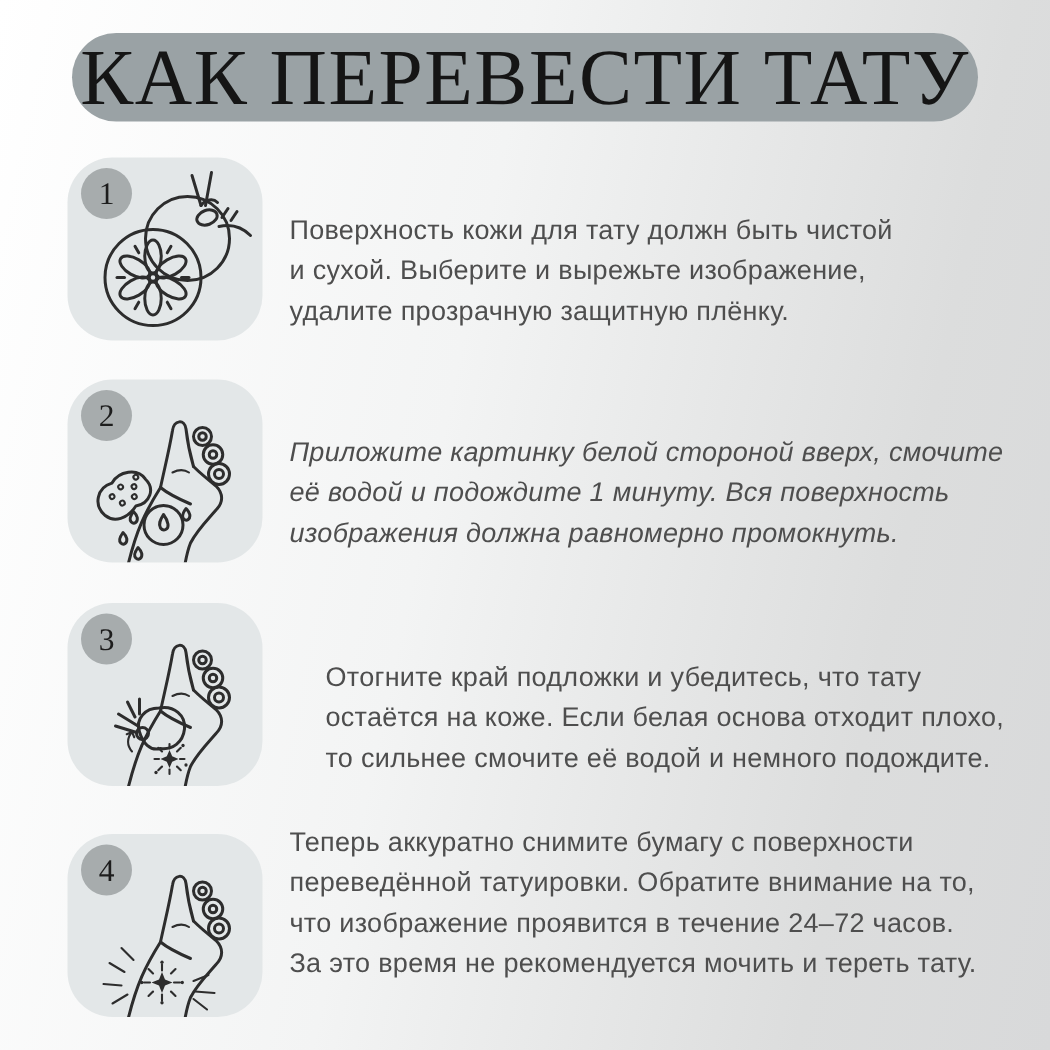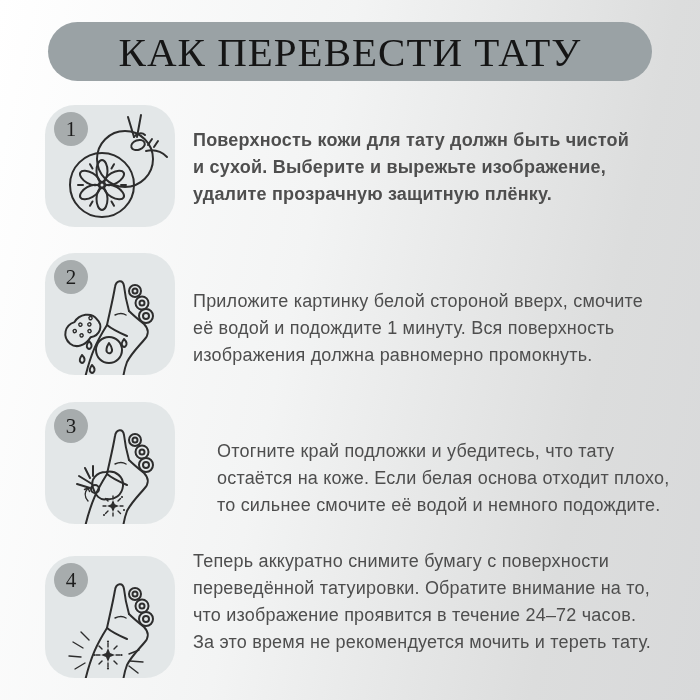--- a/index.html
+++ b/index.html
@@ -13,40 +13,40 @@
     background:linear-gradient(102deg, var(--bg-left) 0%, #f3f4f4 42%, var(--bg-right) 80%, #d8d9da 100%);
     font-family:"Liberation Sans", sans-serif;
   }
   .banner{
     position:absolute; left:48px; top:22px; width:604px; height:59px;
     background:var(--banner-bg); border-radius:30px;
     display:flex; align-items:center; justify-content:center;
   }
   .banner h1{
     margin:0; font-family:"Liberation Serif", serif; font-weight:500;
-    font-size:41px; letter-spacing:1px; color:var(--banner-text); white-space:nowrap;
+    font-size:53px; letter-spacing:1px; color:var(--banner-text); white-space:nowrap;
   }
   .card{
     position:absolute; left:45px; width:130px; height:122px;
     background:var(--card-bg); border-radius:30px; overflow:hidden;
   }
   .card svg{position:absolute; left:0; top:0;}
   .badge{
     position:absolute; left:9px; top:7px; width:34px; height:34px;
     background:var(--badge-bg); border-radius:50%;
     display:flex; align-items:center; justify-content:center;
     font-family:"Liberation Serif", serif; font-size:21px; color:#1d1d1d; z-index:2;
   }
   .step-text{
     position:absolute; left:193px; width:490px;
     font-size:18px; line-height:27px; color:var(--body-text);
     white-space:pre-line; letter-spacing:0.2px;
   }
-  .card.s1{top:105px;} .txt1{top:127px;font-weight:bold;}
-  .card.s2{top:253px;} .txt2{top:288px;}
+  .card.s1{top:105px;} .txt1{top:140px;}
+  .card.s2{top:253px;} .txt2{top:288px;font-style:italic;}
   .card.s3{top:402px;} .txt3{top:438px;margin-left:24px;}
   .card.s4{top:556px;} .txt4{top:548px;}
   .la{stroke:var(--line-art); stroke-width:2; fill:none; stroke-linecap:round; stroke-linejoin:round;}
   .la-fill{fill:var(--line-art); stroke:none;}
   .la-thin{stroke:var(--line-art); stroke-width:1.4; fill:none; stroke-linecap:round;}
 </style>
 </head>
 <body>
 
 <div class="canvas">

